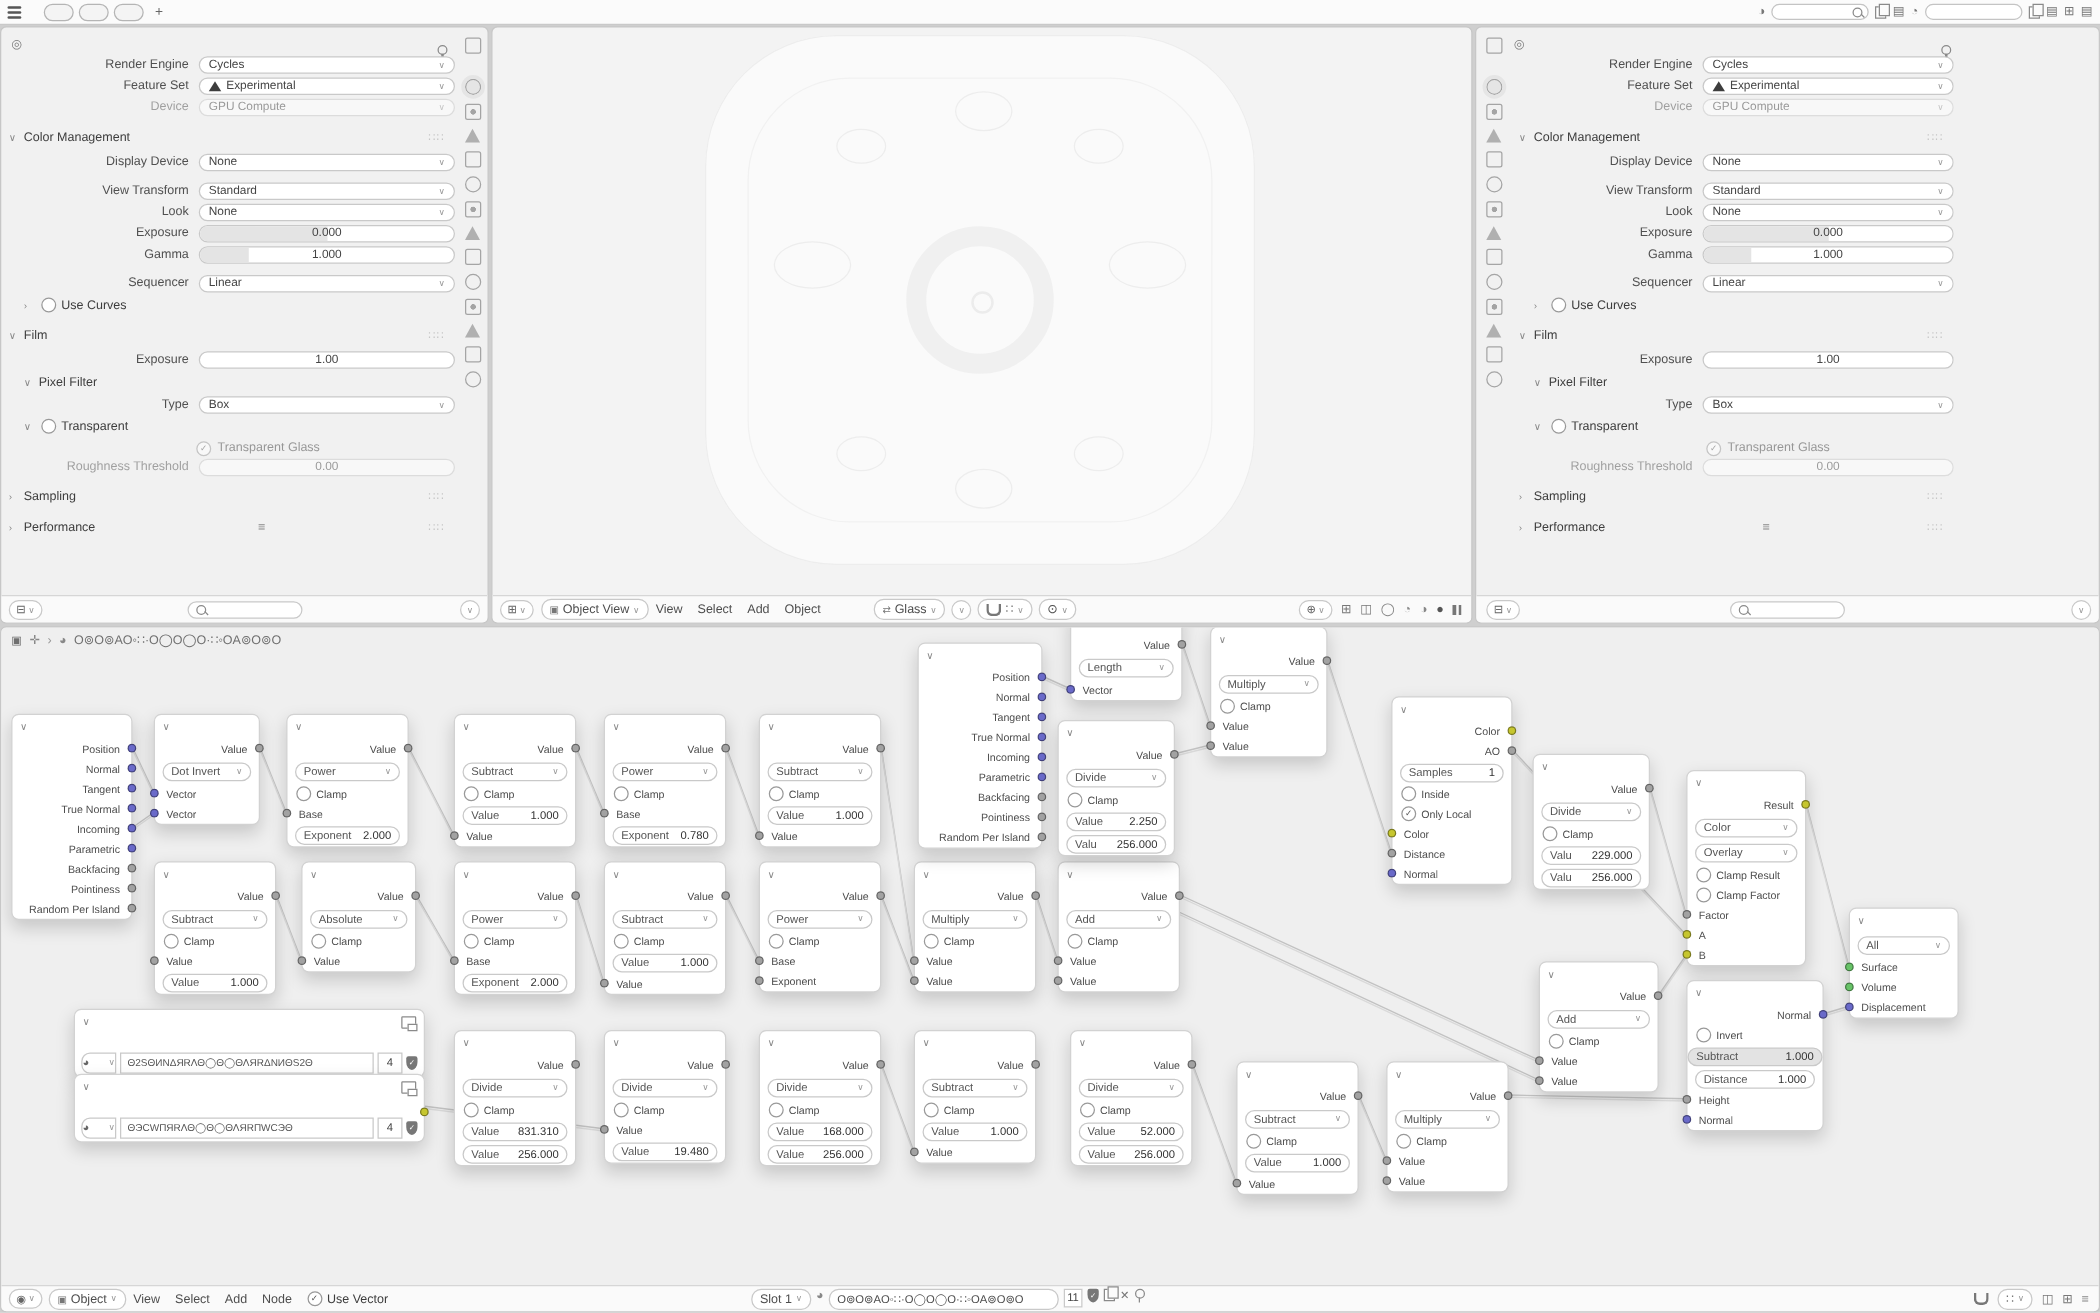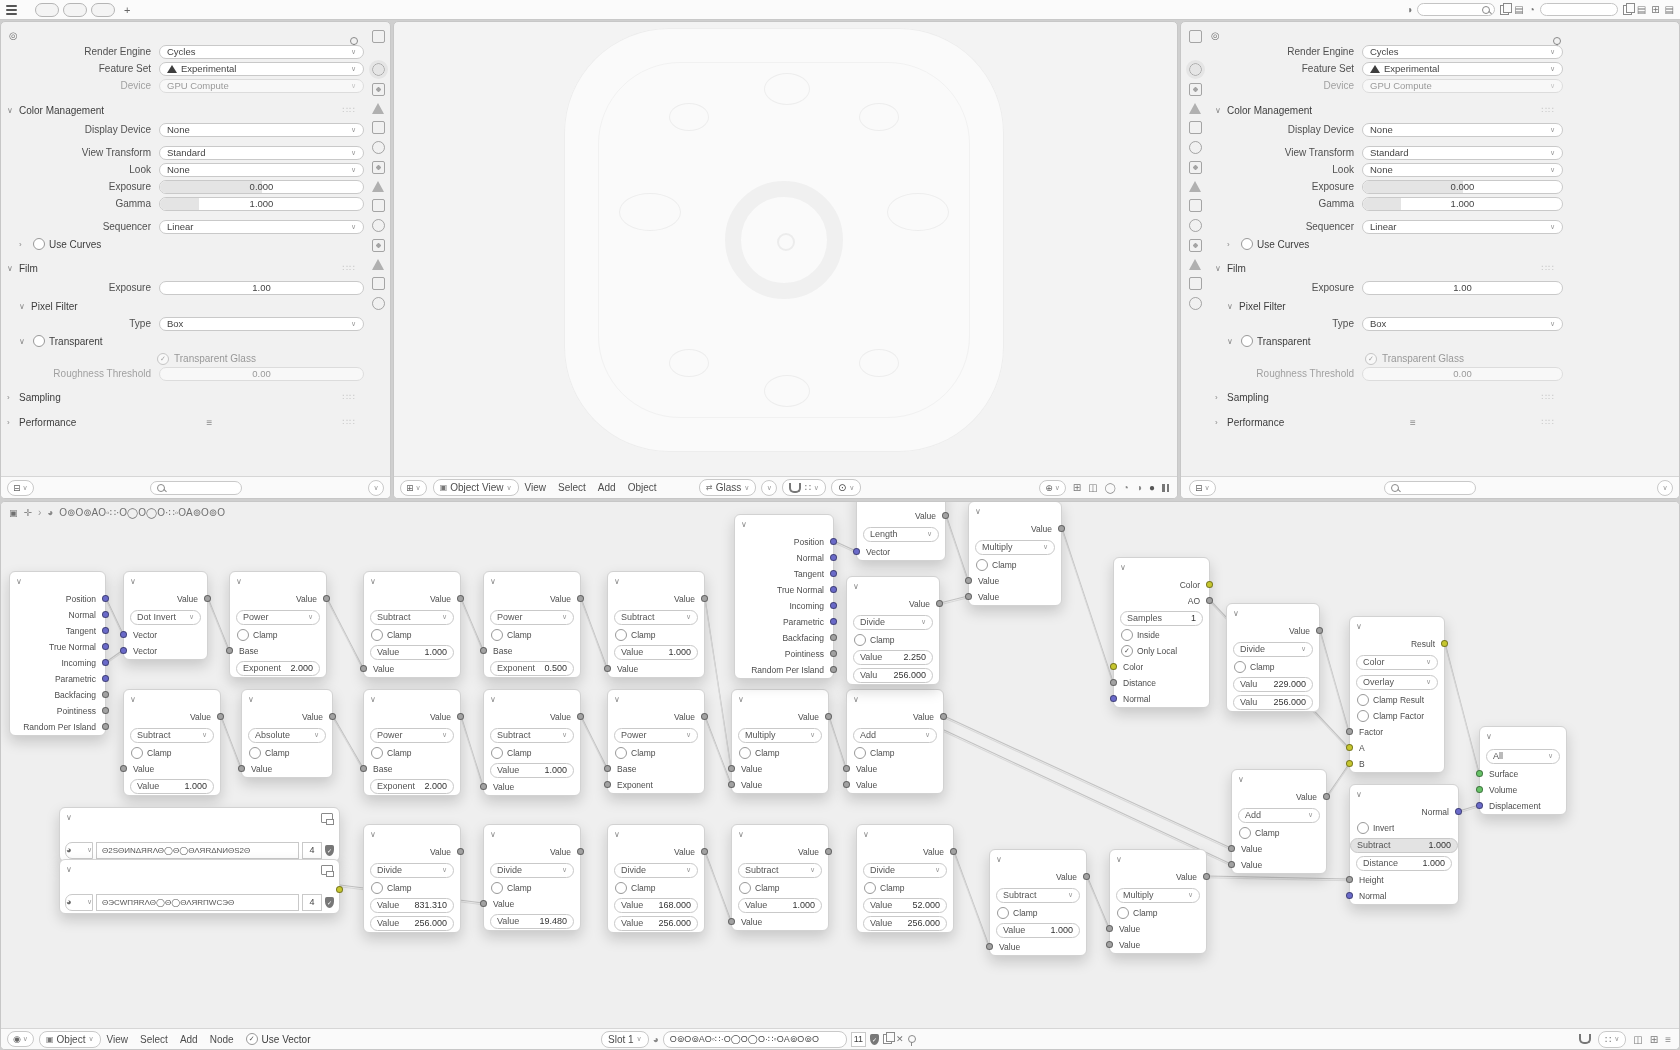--- a/index.html
+++ b/index.html
@@ -697,21 +697,21 @@
               <span class="ncb"></span>
               <span class="nlbl">Clamp</span>
             </div>
             <div class="nr i" style="height: 16px;">
               <span class="sock l g"></span>
               <span class="nlbl">Base</span>
             </div>
             <div class="nr f" style="height: 18px;">
               <div class="npill">
                 <span class="nl">Exponent</span>
-                <span class="nv">0.500</span>
+                <span class="nv">0.780</span>
               </div>
             </div>
           </div>
           <div class="node" style="left: 606px; top: 69px; width: 98px;">
             <div class="nhead">
               <span class="nchev">∨</span>
             </div>
             <div class="nr o" style="height: 16px;">
               <span class="nlbl">Value</span>
               <span class="sock r g"></span>
@@ -1490,21 +1490,21 @@
           <i class="dn">∨</i>
         </span>
       <span class="menu">View</span>
       <span class="menu">Select</span>
       <span class="menu">Add</span>
       <span class="menu">Node</span>
       <span class="pccheck" style="margin:0 0 0 6px">
           <span class="ckc">✓</span>
           <span>Use Vector</span>
         </span>
-      <span style="position:absolute;left:600px;display:inline-flex;gap:4px;align-items:center">
+      <span style="position:absolute;left:600px;display:inline-flex;gap:4px;">
         <span class="pill-h">
             <span>Slot 1</span>
             <i class="dn">∨</i>
           </span>
         <span style="color:#888">◕</span>
         <span class="pill-h" style="min-width:170px">
             <span style="font-size:9px">O⊚O⊚AO◦∷·O◯O◯O·∷◦OA⊚O⊚O</span>
           </span>
         <span class="badge">11</span>
         <span class="shield">✓</span>

